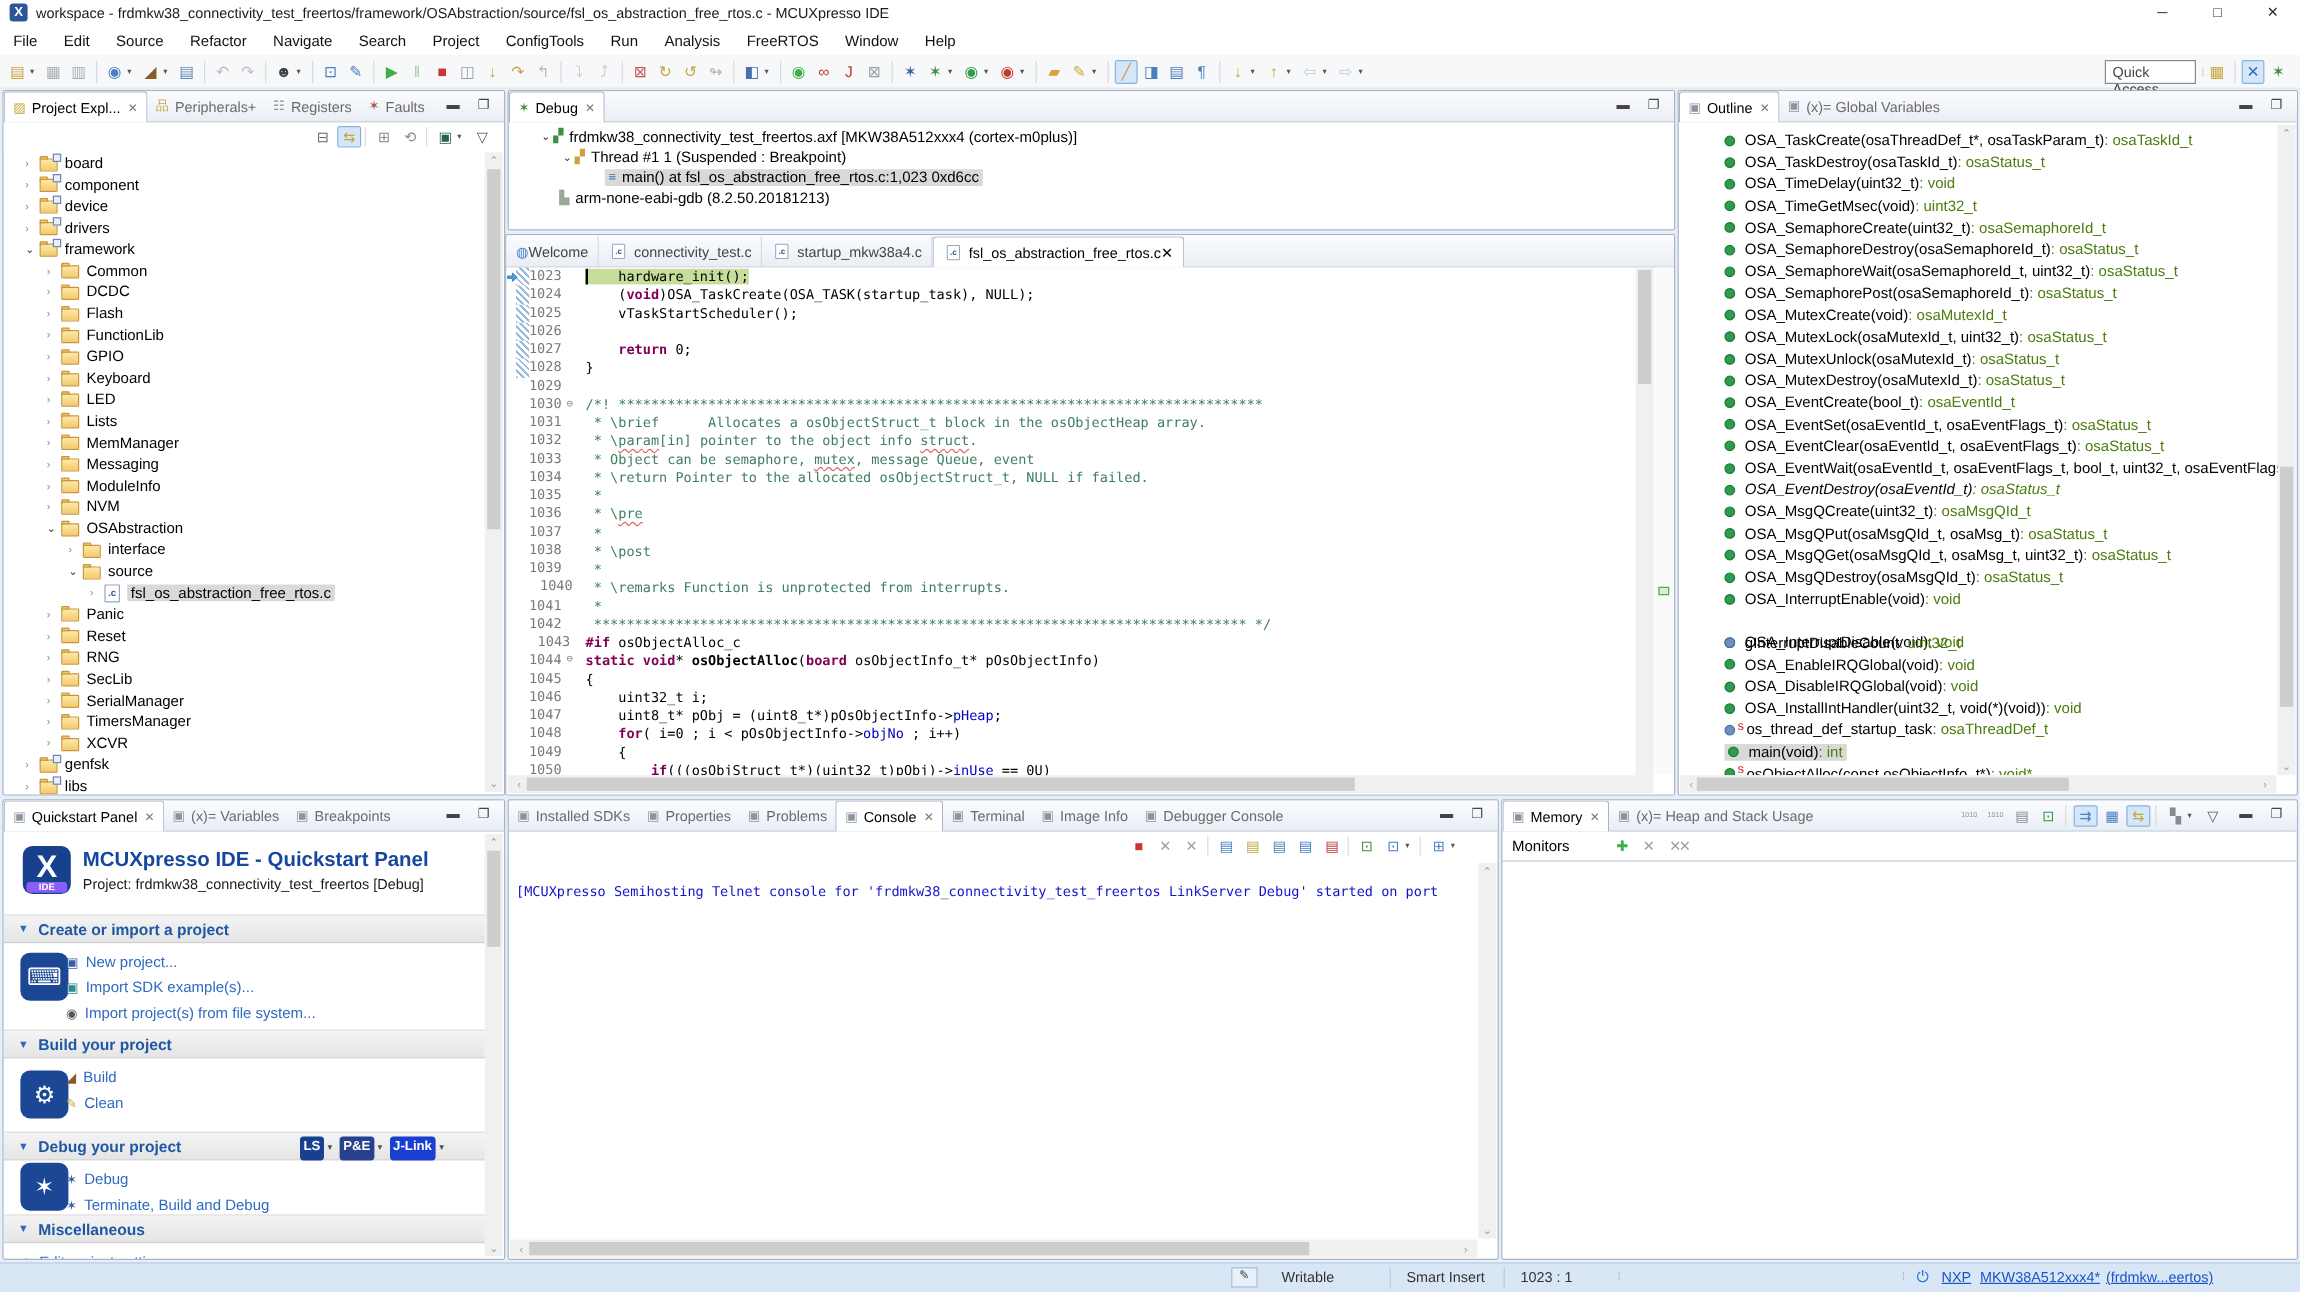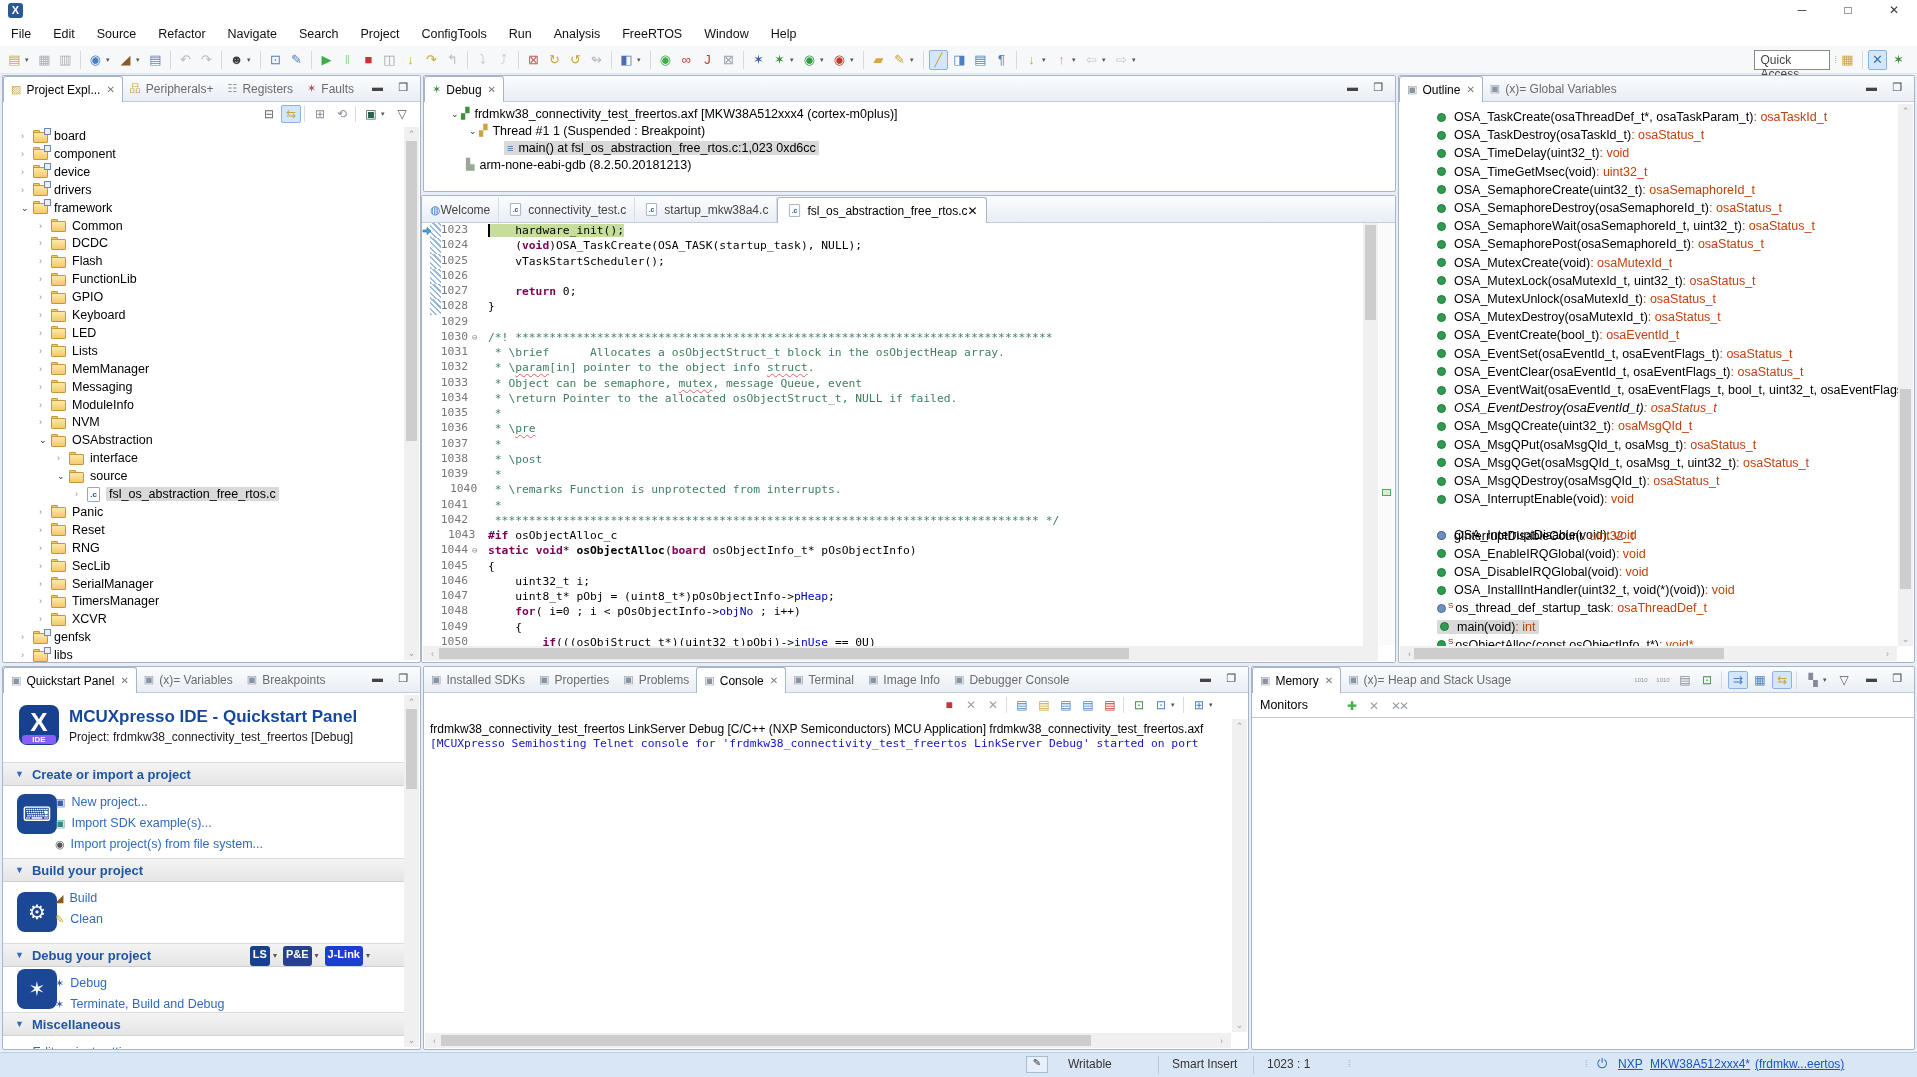--- a/index.html
+++ b/index.html
@@ -57,21 +57,21 @@
   .sp { text-decoration:underline wavy #e06060; text-decoration-thickness:1px; text-underline-offset:2px; }
   .hatch { position:absolute; left:8px; width:11px; background-image:repeating-linear-gradient(45deg,#89aed3 0 1.5px,#fff 1.5px 4px); opacity:0.85; }
   .ptr-arrow { position:absolute; left:0px; width:10px; height:10px; }
   .caret { position:absolute; width:1.6px; height:13px; background:#000; }
   
   .orow { position:absolute; height:18.2px; display:flex; align-items:center; font-size:12.5px; white-space:nowrap; }
   .odot { width:9px; height:9px; border-radius:50%; display:inline-block; margin-right:8px; }
   .odot.fn { background:#2e9b4e; border:1px solid #1d7a38; }
   .odot.var { background:#6f8fbf; border:1px solid #4d6da0; }
   .ostat { color:#c00; font-size:8px; vertical-align:super; margin:-6px 2px 0 -6px; }
-  .otype { color:#c2410c; }
+  .otype { color:#4d7c0f; }
   
   .qhead { position:absolute; left:0; width:100%; height:24px; background:linear-gradient(#f4f4f4,#e5e5e5); border-top:1px solid #dcdcdc; border-bottom:1px solid #d0d0d0; display:flex; align-items:center; padding-left:12px; font-size:13px; font-weight:bold; color:#1f57a4; }
   .qhead .tri { color:#2e6bc0; font-size:9px; margin-right:8px; }
   .qlink { position:absolute; font-size:12.5px; color:#2e6bc0; white-space:nowrap; display:flex; align-items:center; }
   .qlink .licon { margin-right:6px; font-size:11px; }
   .bigicon { position:absolute; width:40px; height:40px; background:#1b4794; border-radius:8px; color:#fff; display:flex; align-items:center; justify-content:center; font-size:20px; }
   .lsbtn { display:inline-block; height:20px; padding:2px 3px; border-radius:3px; color:#fff; font-weight:bold; font-size:11px; }
   
   .con-line1 { position:absolute; font-size:12px; color:#000; white-space:nowrap; }
   .con-line2 { position:absolute; font-family:"DejaVu Sans Mono",monospace; font-size:11.3px; color:#1414c8; white-space:nowrap; }
@@ -80,20 +80,21 @@
   #statusbar .sbi { position:absolute; top:4px; white-space:nowrap; }
   .sbsep { position:absolute; top:3px; width:1px; height:18px; background:#b9c9dc; }
   .bluelink { color:#1a56c4; text-decoration:underline; }
   .dots3 { color:#98a7b8; font-size:9px; letter-spacing:0; }
 </style>
 </head>
 <body>
 
 <div id="titlebar">
   <div class="logo">X</div>
+  <div class="title">workspace - frdmkw38_connectivity_test_freertos/framework/OSAbstraction/source/fsl_os_abstraction_free_rtos.c - MCUXpresso IDE</div>
   <div class="winbtn" style="right:92px;">─</div>
   <div class="winbtn" style="right:46px;">□</div>
   <div class="winbtn" style="right:0;">✕</div>
 </div>
 
 <div id="menubar">
     <div class="mi">File</div>
     <div class="mi">Edit</div>
     <div class="mi">Source</div>
     <div class="mi">Refactor</div>
@@ -979,21 +980,20 @@
       <div class="vbi" style="color: rgb(74, 127, 193);">▤</div>
       <div class="vbi" style="color: rgb(192, 57, 43);">▤</div>
       <div class="vbsep"></div>
       <div class="vbi" style="color: rgb(63, 143, 63);">⊡</div>
       <div class="vbi" style="color: rgb(74, 127, 193);">⊡</div>
       <div class="tbdd">▾</div>
       <div class="vbsep"></div>
       <div class="vbi" style="color: rgb(74, 127, 193);">⊞</div>
       <div class="tbdd">▾</div>
     </div>
-  <div class="con-line1" id="console-line1" style="left:6px;top:55px;">frdmkw38_connectivity_test_freertos LinkServer Debug [C/C++ (NXP Semiconductors) MCU Application] frdmkw38_connectivity_test_freertos.axf</div>
   <div class="con-line2" id="console-line2" style="left:6px;top:70px;">[MCUXpresso Semihosting Telnet console for 'frdmkw38_connectivity_test_freertos LinkServer Debug' started on port</div>
   <div class="scroll-v" style="right:1px;top:52px;bottom:17px;width:15px;">
     <div class="sarrow" style="top:2px;">⌃</div>
     <div class="sarrow" style="bottom:2px;">⌄</div>
   </div>
   <div class="scroll-h" style="left:1px;right:17px;bottom:1px;">
     <div class="sarrow" style="left:2px;top:3px;">‹</div>
     <div class="thumb" style="top:2px;bottom:2px;left:16px;width:650px;"></div>
     <div class="sarrow" style="right:2px;top:3px;">›</div>
   </div>

